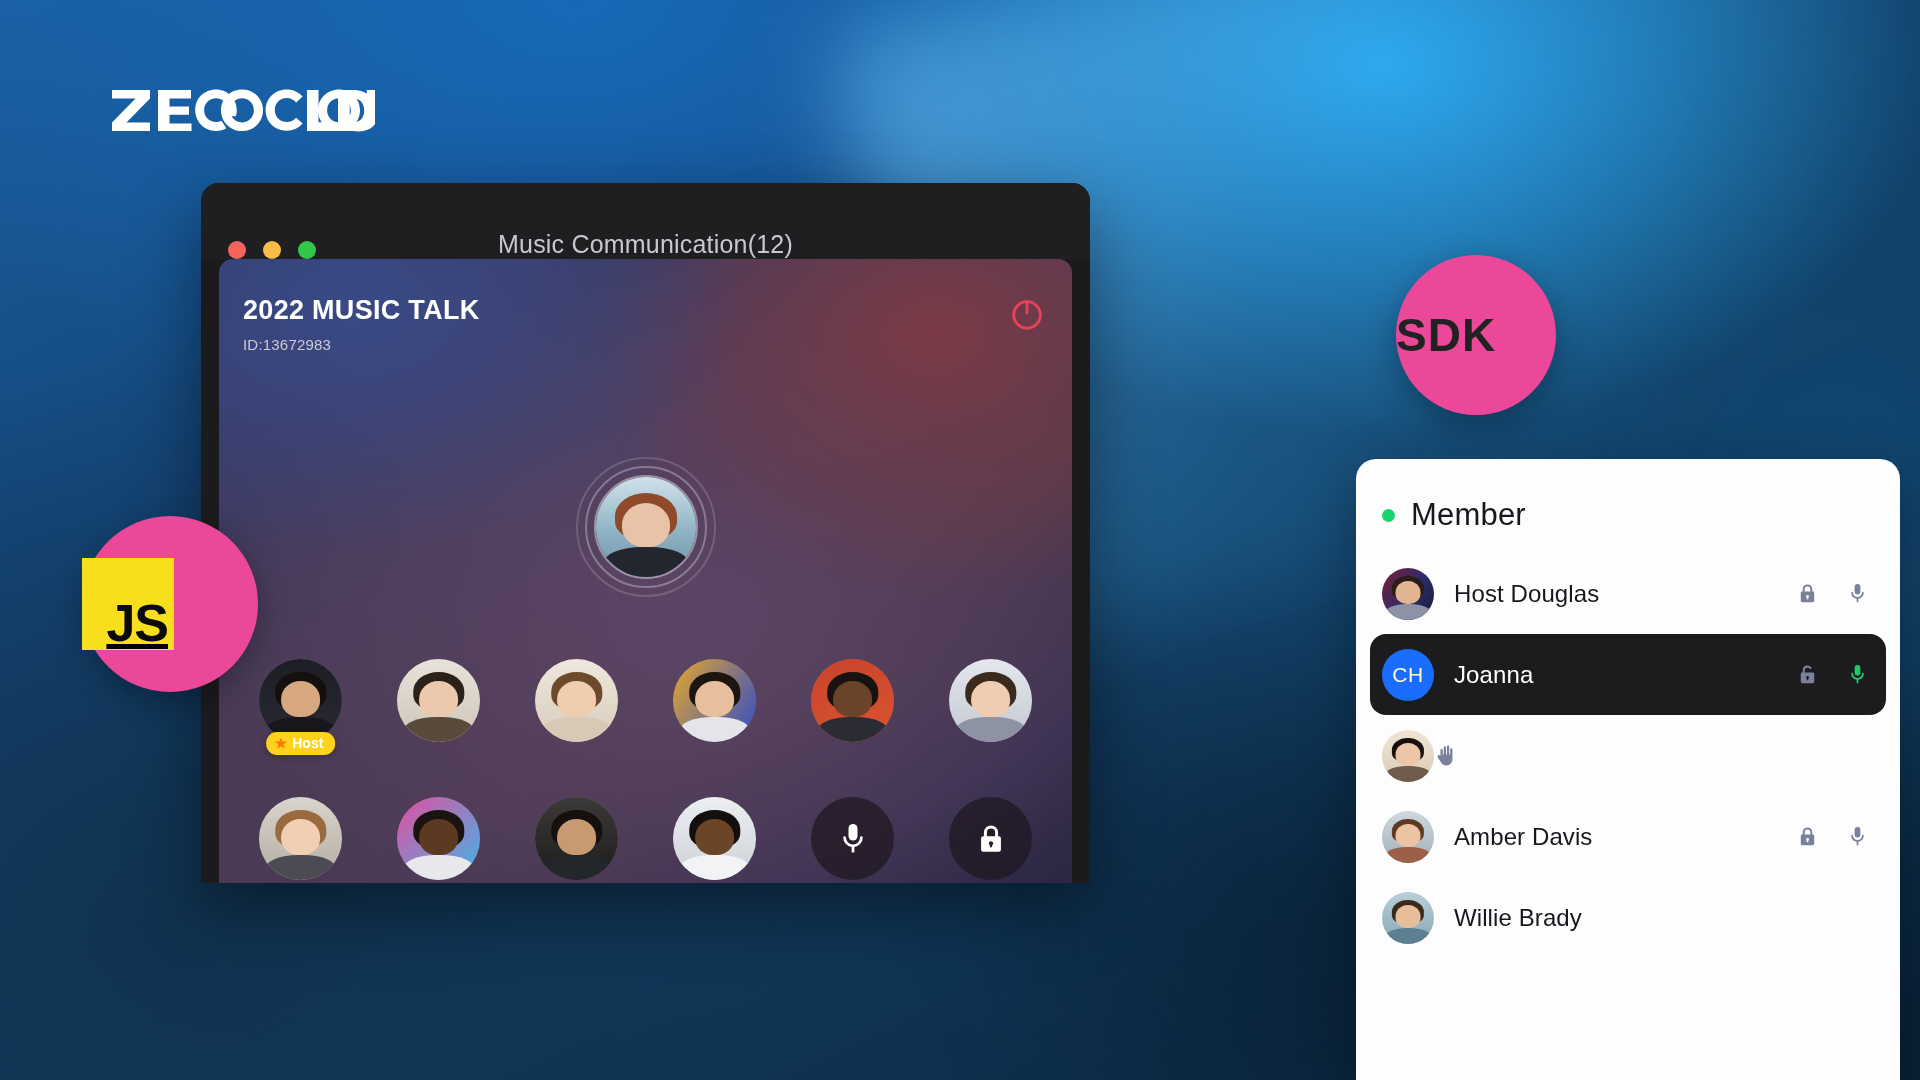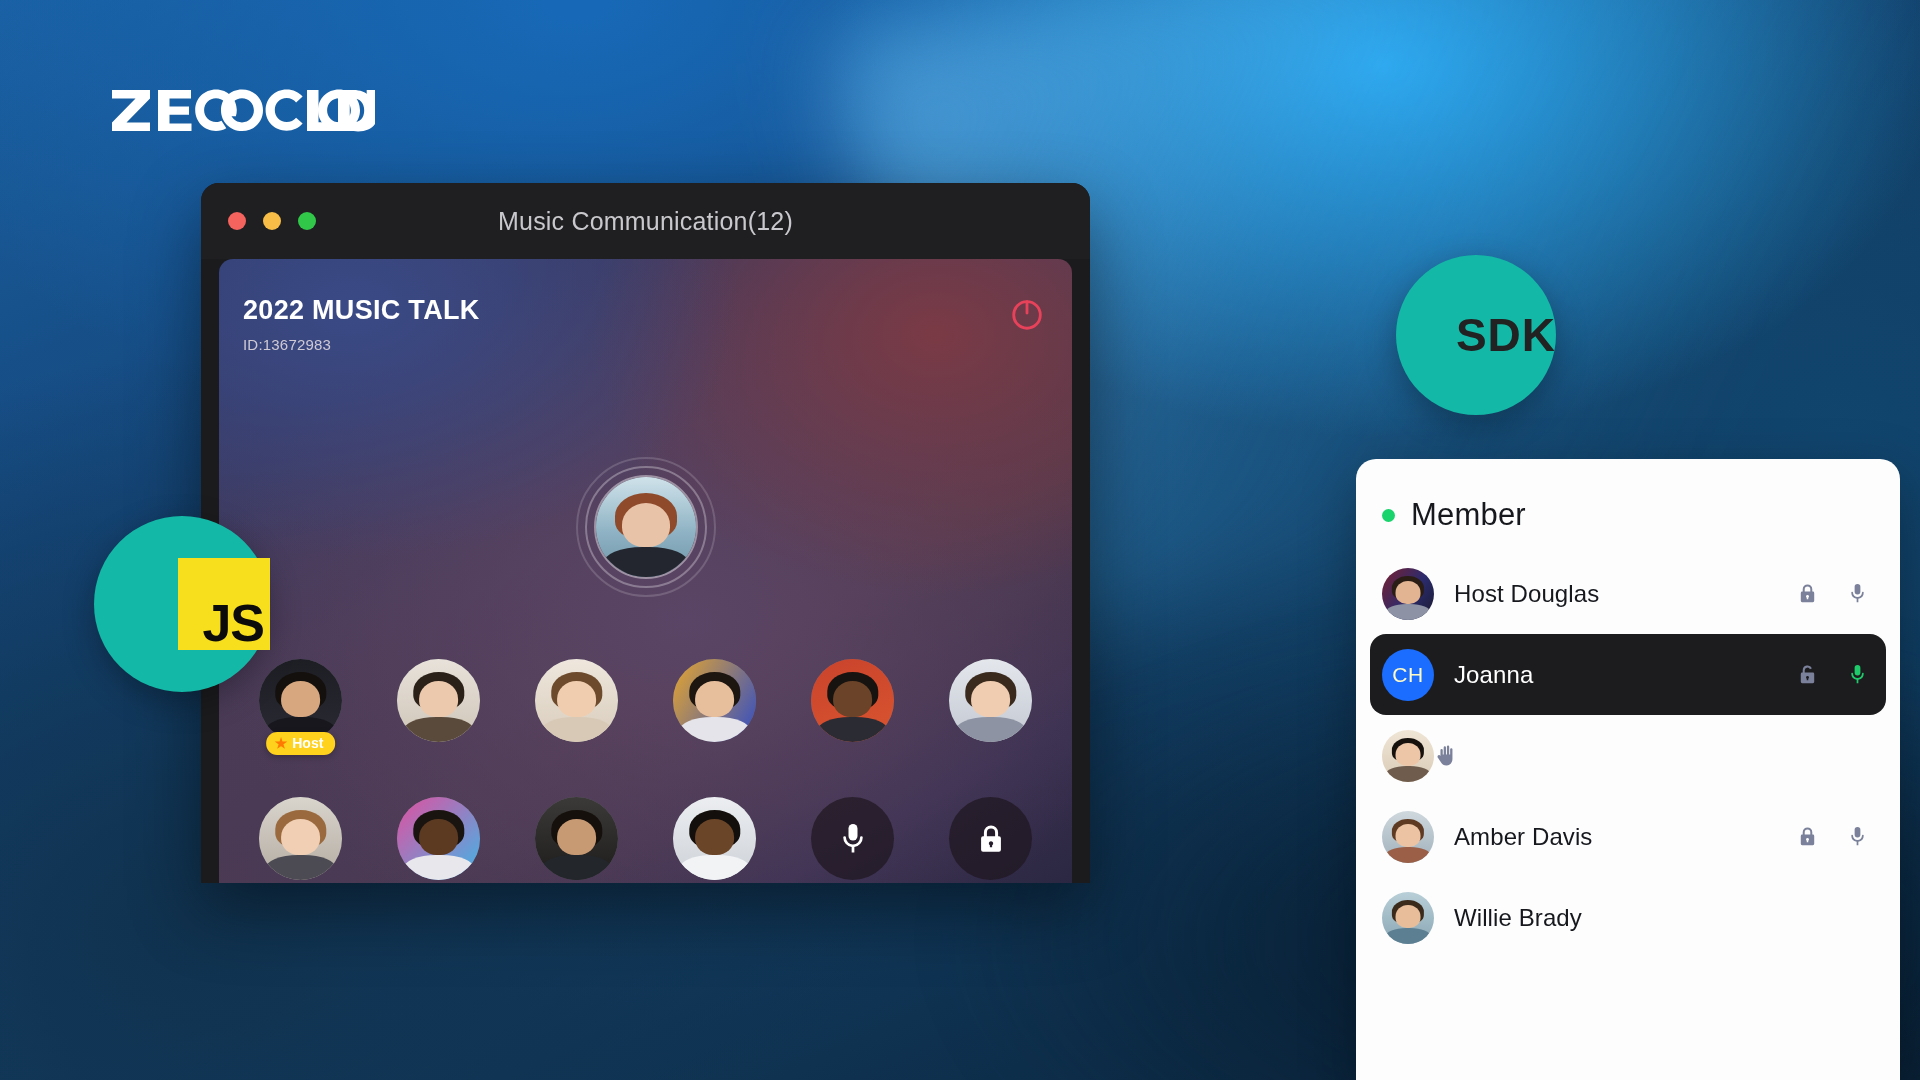--- a/index.html
+++ b/index.html
@@ -44,21 +44,21 @@
   .window {
     position:absolute; left:201px; top:183px; width:889px; height:700px;
     background:#1b1b1e;
     border-radius:18px 18px 0 0;
     box-shadow:0 26px 70px rgba(0,0,0,.45);
     overflow:hidden;
   }
   .titlebar {
     height:76px; position:relative;
     background:#1f1f22;
-    display:flex; align-items:center;
+    display:flex; align-items:flex-end;
   }
   .lights { display:flex; gap:17px; margin-left:27px; }
   .light { width:18px; height:18px; border-radius:50%; }
   .light.red    { background:#f4635e; }
   .light.yellow { background:#f7bd46; }
   .light.green  { background:#31c84a; }
   .win-title {
     position:absolute; left:0; right:0; text-align:center;
     color:#c9c9cd; font-size:25px; letter-spacing:.2px;
     pointer-events:none;
@@ -126,27 +126,27 @@
     padding:3px 12px 4px 9px; border-radius:11px;
     display:flex; align-items:center; gap:5px;
     white-space:nowrap;
     box-shadow:0 2px 6px rgba(0,0,0,.25);
   }
   .host-badge .star { color:#ff7a00; font-size:14px; line-height:1; }
 
   
   .badge-circle {
     position:absolute; border-radius:50%;
-    background:#14b8a6;
-    display:flex; align-items:center; justify-content:flex-end;
+    background:#ec4899;
+    display:flex; align-items:center; justify-content:flex-start;
     box-shadow:0 10px 32px rgba(0,0,0,.30);
   }
   .badge-sdk { left:1396px; top:255px; width:160px; height:160px; }
   .badge-sdk span { font-size:46px; font-weight:700; color:#222; letter-spacing:1px; }
-  .badge-js  { left:94px;  top:516px; width:176px; height:176px; }
+  .badge-js  { left:82px;  top:516px; width:176px; height:176px;text-decoration:underline; }
   .js-square {
     width:92px; height:92px; background:#f7df1e;
     display:flex; align-items:flex-end; justify-content:flex-end;
   }
   .js-square span {
     font-size:52px; font-weight:700; color:#0b0b0b;
     line-height:.92; padding:0 6px 2px 0; letter-spacing:-1px;
   }
 
   

